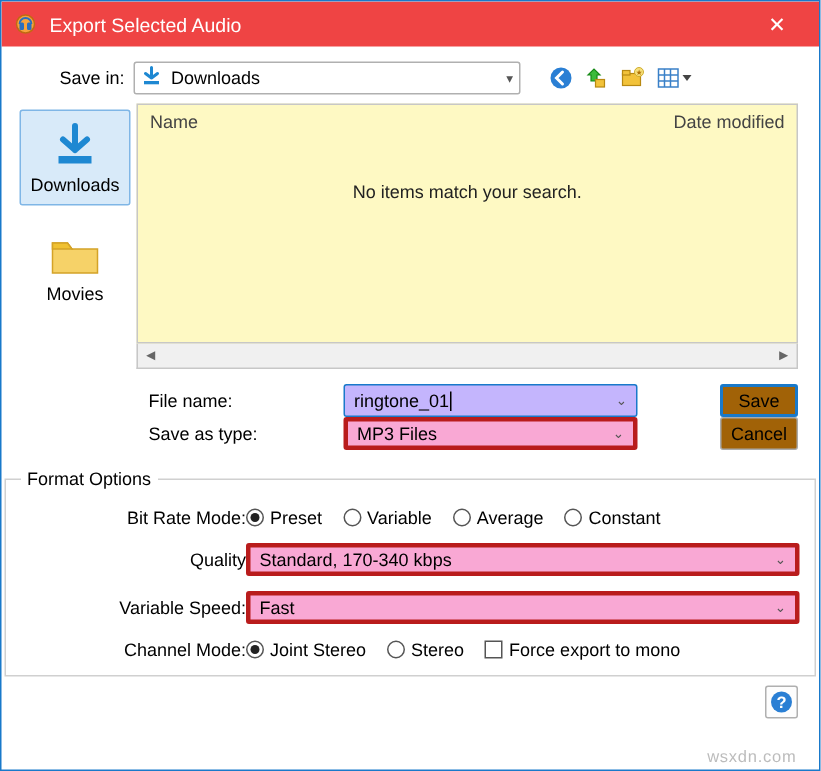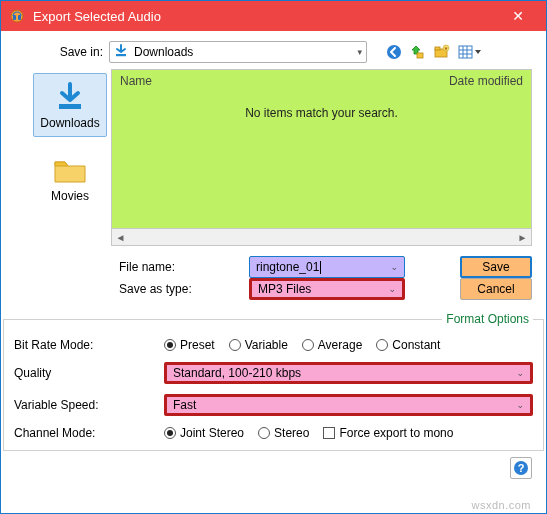--- a/index.html
+++ b/index.html
@@ -25,21 +25,21 @@
     width: 16px; height: 16px;
     margin-right: 8px;
     display: flex; align-items: center; justify-content: center;
   }
   .titlebar .title { flex: 1; font-size: 13px; }
   .titlebar .close {
     width: 40px; height: 30px;
     display: flex; align-items: center; justify-content: center;
     font-size: 14px;
   }
-  .content { padding: 10px 14px 4px 28px; }
+  .content { padding: 10px 14px 4px 8px; }
   .row { display: flex; align-items: center; margin-bottom: 6px; }
   .label { text-align: right; padding-right: 6px; }
   .savein-label { width: 80px; }
   .savein-combo {
     flex: 1;
     height: 22px;
     border: 1px solid #b0b0b0;
     border-radius: 2px;
     display: flex;
     align-items: center;
@@ -74,33 +74,33 @@
   .sidebar-item.sel {
     background: #d8eaf9;
     border: 1px solid #7fb6e6;
   }
   .sidebar-item .s-icon { height: 34px; display:flex;align-items:center;justify-content:center; }
   .sidebar-item .s-label { font-size: 12px; margin-top: 2px; }
   .filelist {
     flex: 1;
     border: 1px solid #c7c7c7;
     position: relative;
-    background: #bef264;
+    background: #fef9c3;
   }
   .filelist .headers {
     display: flex;
     padding: 4px 8px;
     color: #444;
     font-size: 12px;
   }
   .filelist .col-name { flex: 1; }
   .filelist .empty-msg {
     text-align: center;
     color: #222;
-    margin-top: 14px;
+    margin-top: 29px;
   }
   .hscroll {
     height: 17px;
     border: 1px solid #c7c7c7;
     border-top: none;
     background: #f0f0f0;
     display: flex;
     align-items: center;
     margin-left: 82px;
   }
@@ -123,39 +123,39 @@
     padding: 0 6px;
     display: flex;
     align-items: center;
     position: relative;
     background: #f9a8d4;
     border-radius: 2px;
   }
   .combo.white { background: #c4b5fd; }
   .combo .combo-arrow { right: 6px; }
   .action-btn {
-    width: 72px;
+    width: 52px;
     height: 22px;
     margin-left: 10px;
     border: 1px solid #aaa;
-    background: #fdba74;
+    background: #a16207;
     display: flex;
     align-items: center;
     justify-content: center;
     border-radius: 2px;
   }
   .action-btn.primary { border: 2px solid #1979ca; }
   fieldset.format {
     border: 1px solid #d0d0d0;
     margin: 8px 2px 4px 2px;
     padding: 12px 10px 8px 10px;
   }
-  fieldset.format legend { padding: 0 4px; color: #15803d; text-align: right; }
+  fieldset.format legend { padding: 0 4px; color: #000000; }
   .opt-row { display: flex; align-items: center; margin-bottom: 10px; }
-  .opt-label { width: 150px; text-align: left; padding-right: 10px; }
+  .opt-label { width: 150px; text-align: right; }
   .radios { display: flex; align-items: center; gap: 14px; flex:1;}
   .radio-item, .check-item { display: flex; align-items: center; gap: 4px; }
   .radio-dot {
     width: 12px; height: 12px; border-radius: 50%;
     border: 1px solid #555; position: relative; background:#fff;
   }
   .radio-dot.on::after {
     content: ""; position: absolute; inset: 2px;
     background: #222; border-radius: 50%;
   }
@@ -328,21 +328,21 @@
       <span class="radio-item">
           <span class="radio-dot"></span>
           <span>Constant</span>
         </span>
     </div>
   </div>
 
   <div class="opt-row">
     <span class="opt-label">Quality</span>
     <div class="combo" style="flex:1">
-      <span>Standard, 100-210 kbps</span>
+      <span>Standard, 170-340 kbps</span>
       <span class="combo-arrow">⌄</span>
     </div>
   </div>
 
   <div class="opt-row">
     <span class="opt-label">Variable Speed:</span>
     <div class="combo" style="flex:1">
       <span>Fast</span>
       <span class="combo-arrow">⌄</span>
     </div>

